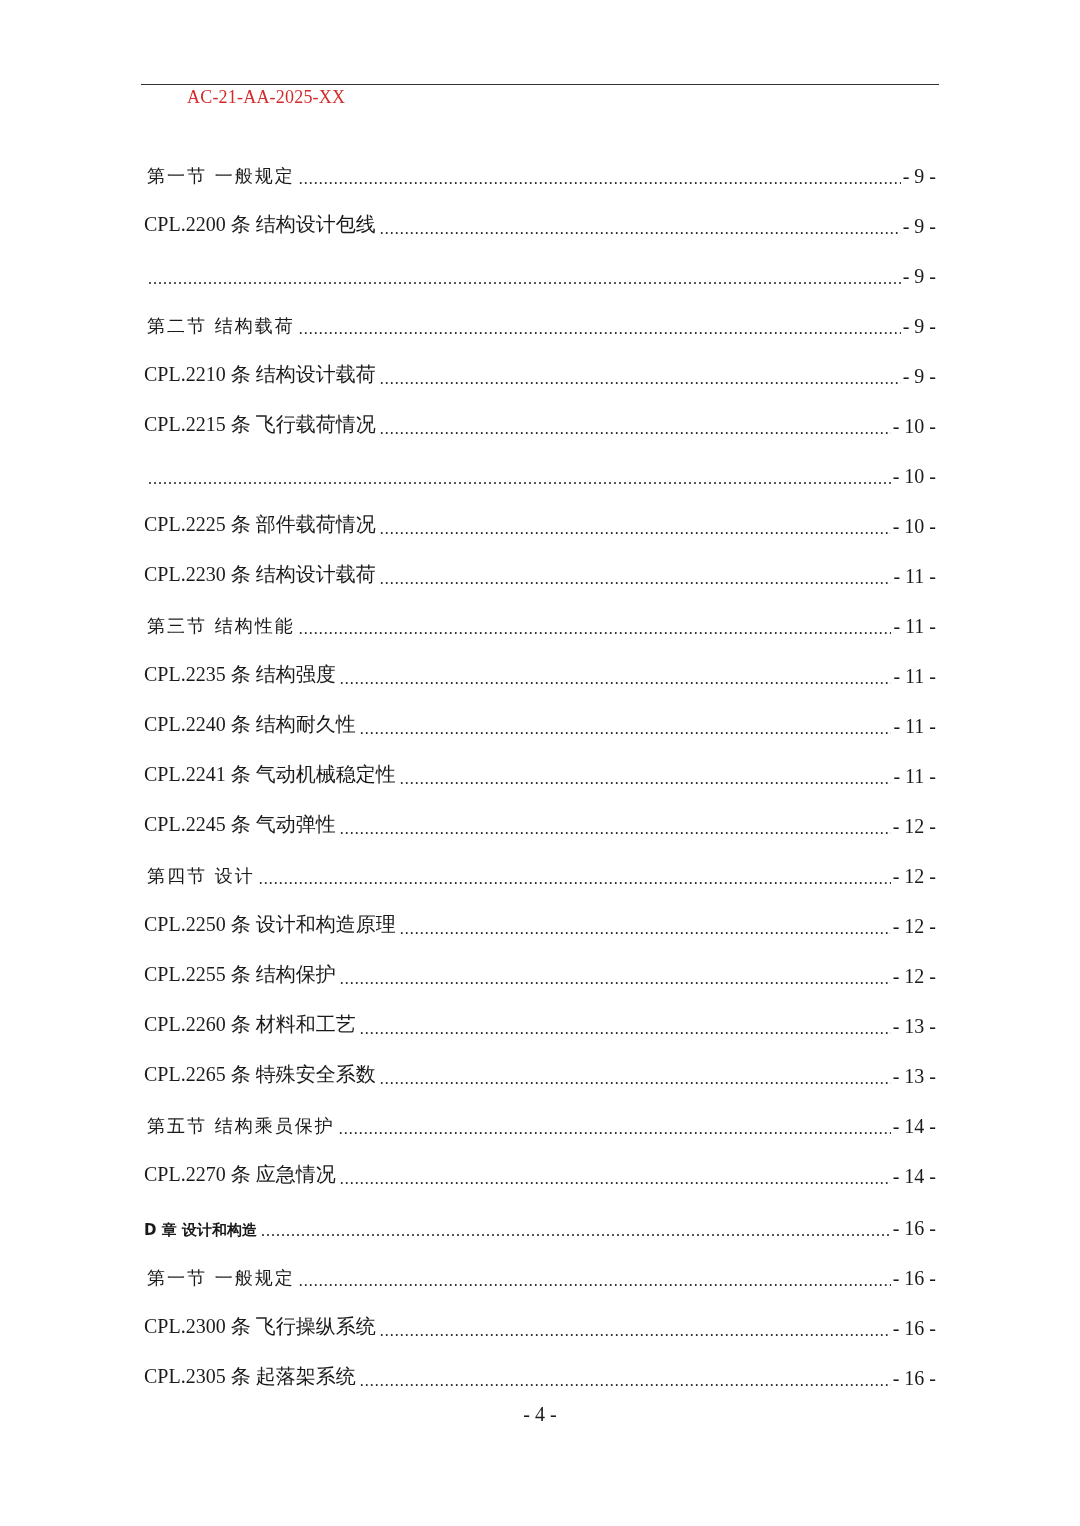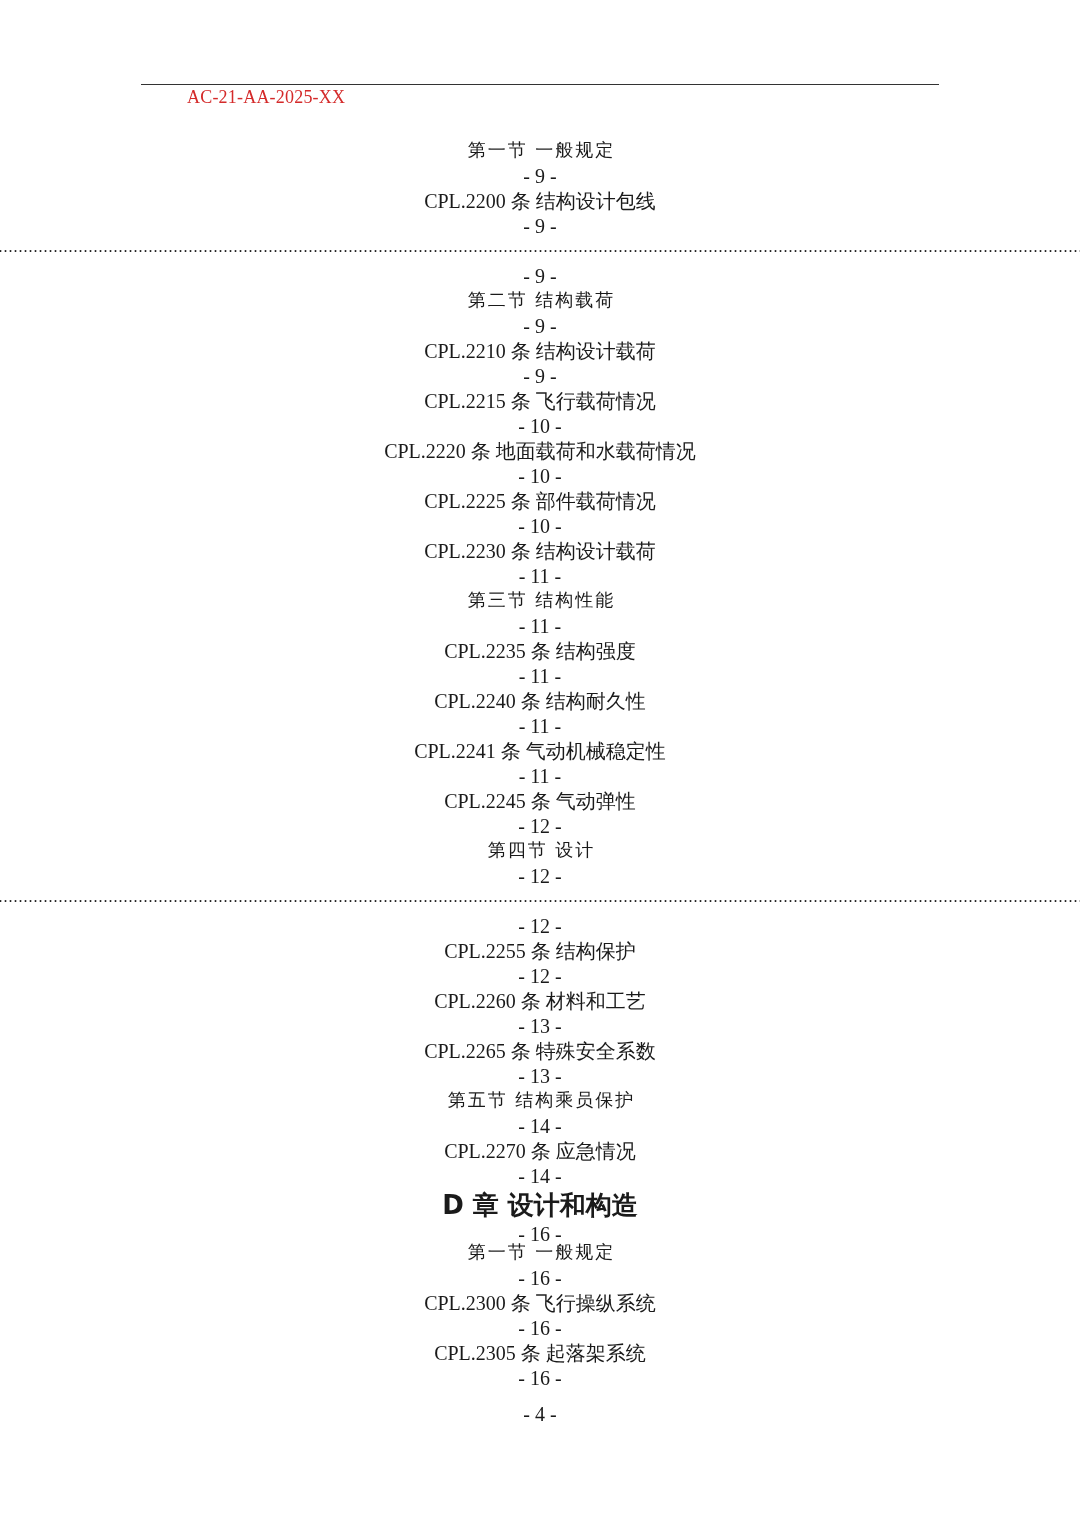--- a/index.html
+++ b/index.html
@@ -3,24 +3,24 @@
   <meta charset="utf-8">
   <style>
     html, body { margin: 0; padding: 0; background: #ffffff; }
     body { width: 1080px; height: 1526px; position: relative; overflow: hidden;
            font-family: "Liberation Serif", "DejaVu Serif", serif; color: #1a1a1a; }
     .header-code { position: absolute; left: 187px; top: 60px; font-size: 18px; color: #d42a2a;
                    font-family: "Liberation Serif", serif; letter-spacing: 0.2px; margin-top: 27px; }
     .header-rule { position: absolute; left: 141px; top: 84px; width: 798px; height: 0;
                    border-top: 1.5px solid #333; }
     .toc { position: absolute; left: 144px; top: 138px; width: 792px; }
-    .toc-row { display: flex; align-items: center; height: 50px; font-size: 20px; white-space: nowrap; flex-direction: column; }
+    .toc-row { display: flex; align-items: flex-end; height: 50px; font-size: 20px; white-space: nowrap; }
     .toc-row .label { flex: 0 0 auto; }
     .toc-row.section .label { font-family: "DejaVu Serif", serif; font-size: 18px; letter-spacing: 2px; padding-left: 3px; }
-    .toc-row.chapter .label { font-family: "DejaVu Sans", sans-serif; font-weight: bold; font-size: 26px; }
+    .toc-row.chapter .label { font-family: "DejaVu Sans", sans-serif; font-weight: bold; font-size: 15px; }
     .toc-row.chapter { height: 52px; }
     .toc-row .leader { flex: 1 1 auto; overflow: hidden; color: #222; margin: 0 2px 0 4px; font-size: 16px; letter-spacing: 1px; }
     .toc-row .leader::after { content: "....................................................................................................................................................................................................................................................................................."; }
     .toc-row .page { flex: 0 0 auto; font-family: "Liberation Serif", serif; font-size: 20px; }
     .page-number { position: absolute; left: 0; width: 1080px; top: 1403px; text-align: center; font-size: 20px;
                    font-family: "Liberation Serif", serif; }
   </style>
 </head>
 <body>
 
@@ -51,21 +51,20 @@
       <span class="label">CPL.2210 条  结构设计载荷</span>
       <span class="leader"></span>
       <span class="page">- 9 -</span>
     </div>
   <div class="toc-row clause">
       <span class="label">CPL.2215 条  飞行载荷情况</span>
       <span class="leader"></span>
       <span class="page">- 10 -</span>
     </div>
   <div class="toc-row clause">
-      <span class="label">CPL.2220 条  地面载荷和水载荷情况</span>
       <span class="leader"></span>
       <span class="page">- 10 -</span>
     </div>
   <div class="toc-row clause">
       <span class="label">CPL.2225 条  部件载荷情况</span>
       <span class="leader"></span>
       <span class="page">- 10 -</span>
     </div>
   <div class="toc-row clause">
       <span class="label">CPL.2230 条  结构设计载荷</span>
@@ -96,20 +95,21 @@
       <span class="label">CPL.2245 条  气动弹性</span>
       <span class="leader"></span>
       <span class="page">- 12 -</span>
     </div>
   <div class="toc-row section">
       <span class="label">第四节  设计</span>
       <span class="leader"></span>
       <span class="page">- 12 -</span>
     </div>
   <div class="toc-row clause">
+      <span class="label">CPL.2250 条  设计和构造原理</span>
       <span class="leader"></span>
       <span class="page">- 12 -</span>
     </div>
   <div class="toc-row clause">
       <span class="label">CPL.2255 条  结构保护</span>
       <span class="leader"></span>
       <span class="page">- 12 -</span>
     </div>
   <div class="toc-row clause">
       <span class="label">CPL.2260 条  材料和工艺</span>

